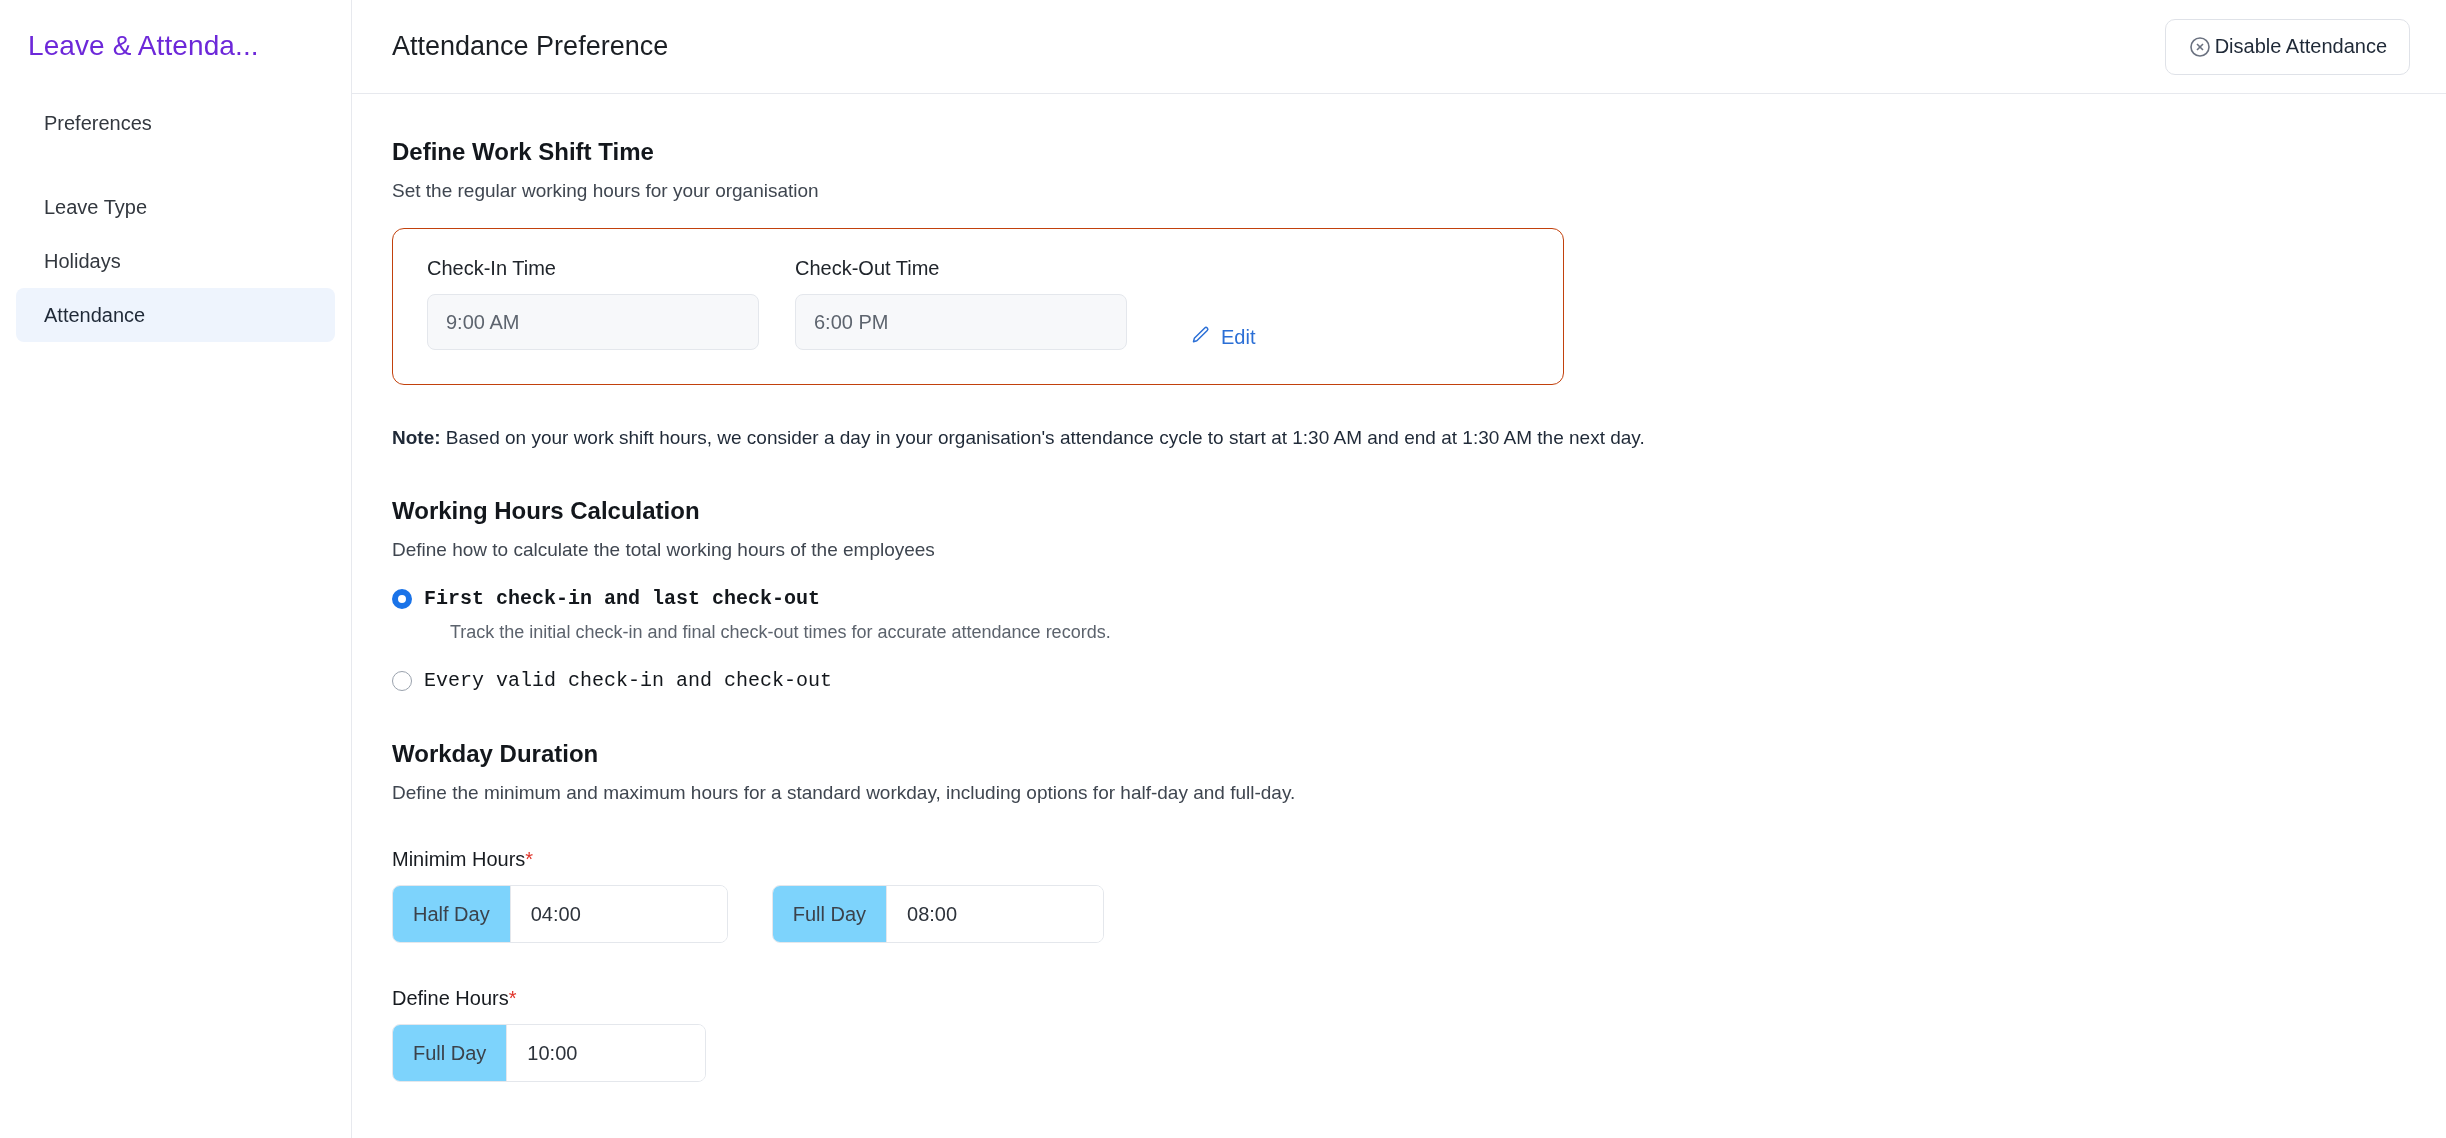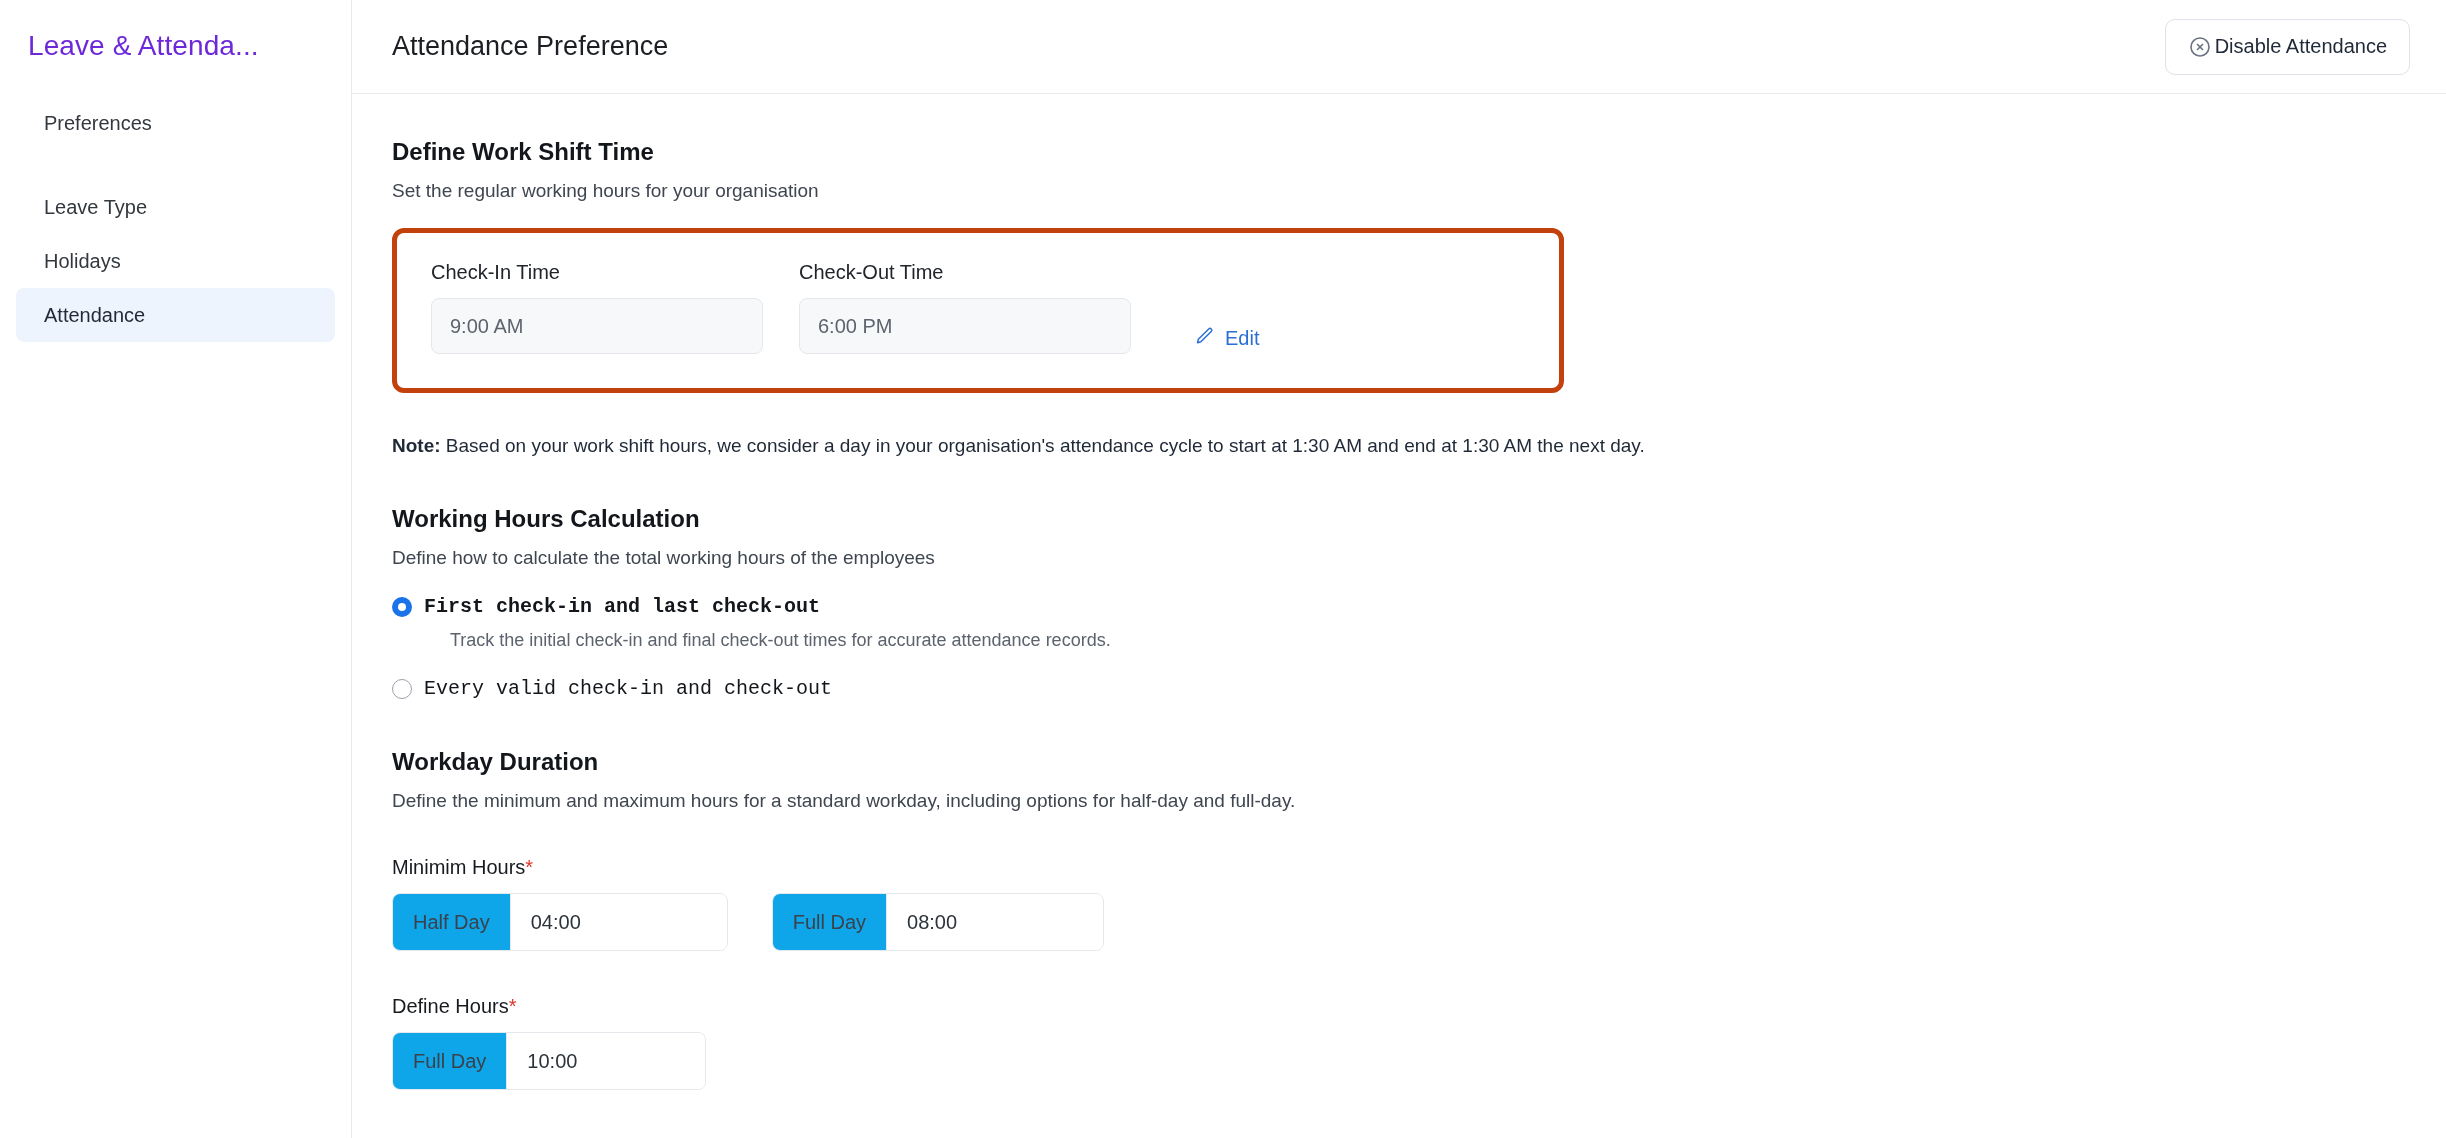--- a/index.html
+++ b/index.html
@@ -108,25 +108,25 @@
   }
   .section-sub {
     font-size: 19px;
     color: #3f4650;
     margin: 0 0 26px 0;
   }
 
   
   .shift-card {
     width: 1172px;
-    border: 5px solid #c2410c;
+    border: 1px solid #c2410c;
     border-radius: 12px;
     padding: 28px 34px 34px 34px;
     display: flex;
-    align-items: center;
+    align-items: flex-end;
     gap: 36px;
   }
   .field-label {
     font-size: 20px;
     color: #20252b;
     margin-bottom: 14px;
   }
   .readonly-input {
     width: 332px;
     height: 56px;
@@ -202,21 +202,21 @@
   .dur-row { display: flex; gap: 44px; }
   .combo {
     display: flex;
     align-items: stretch;
     border: 1px solid #e4e7ec;
     border-radius: 8px;
     overflow: hidden;
     height: 58px;
   }
   .combo .prefix {
-    background: #0ea5e9;
+    background: #7dd3fc;
     border-right: 1px solid #e4e7ec;
     display: flex;
     align-items: center;
     padding: 0 20px;
     font-size: 20px;
     color: #3b424b;
   }
   .combo .val {
     display: flex;
     align-items: center;

